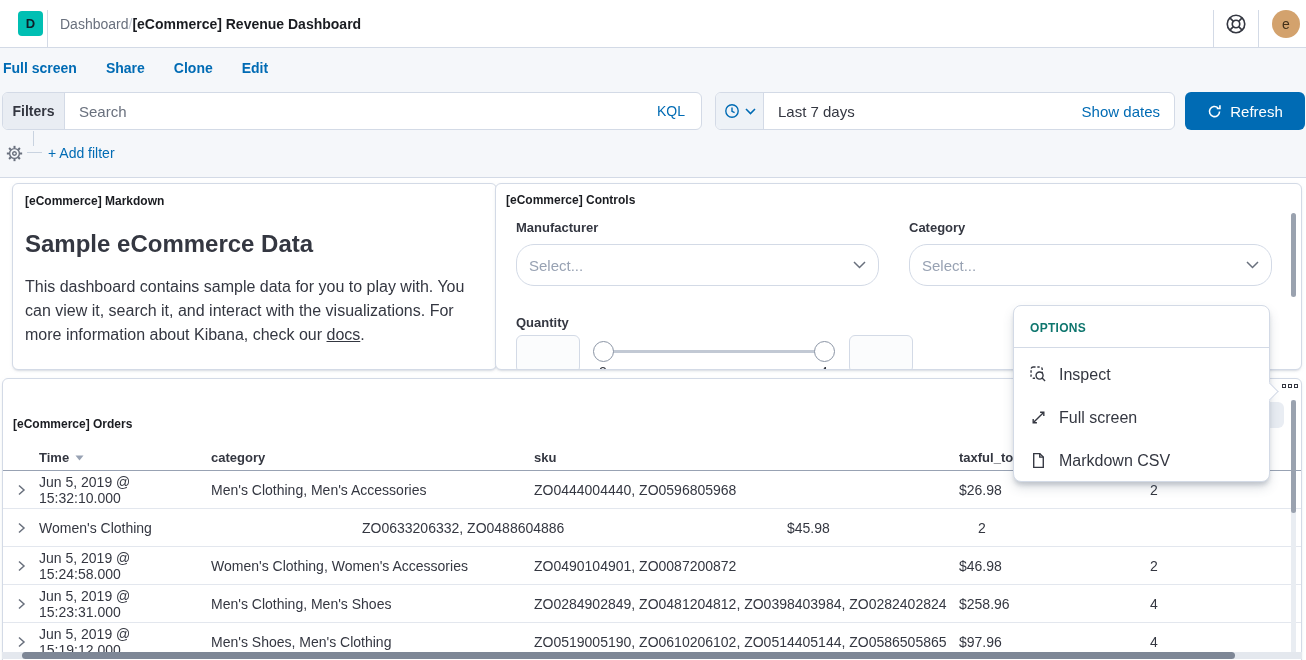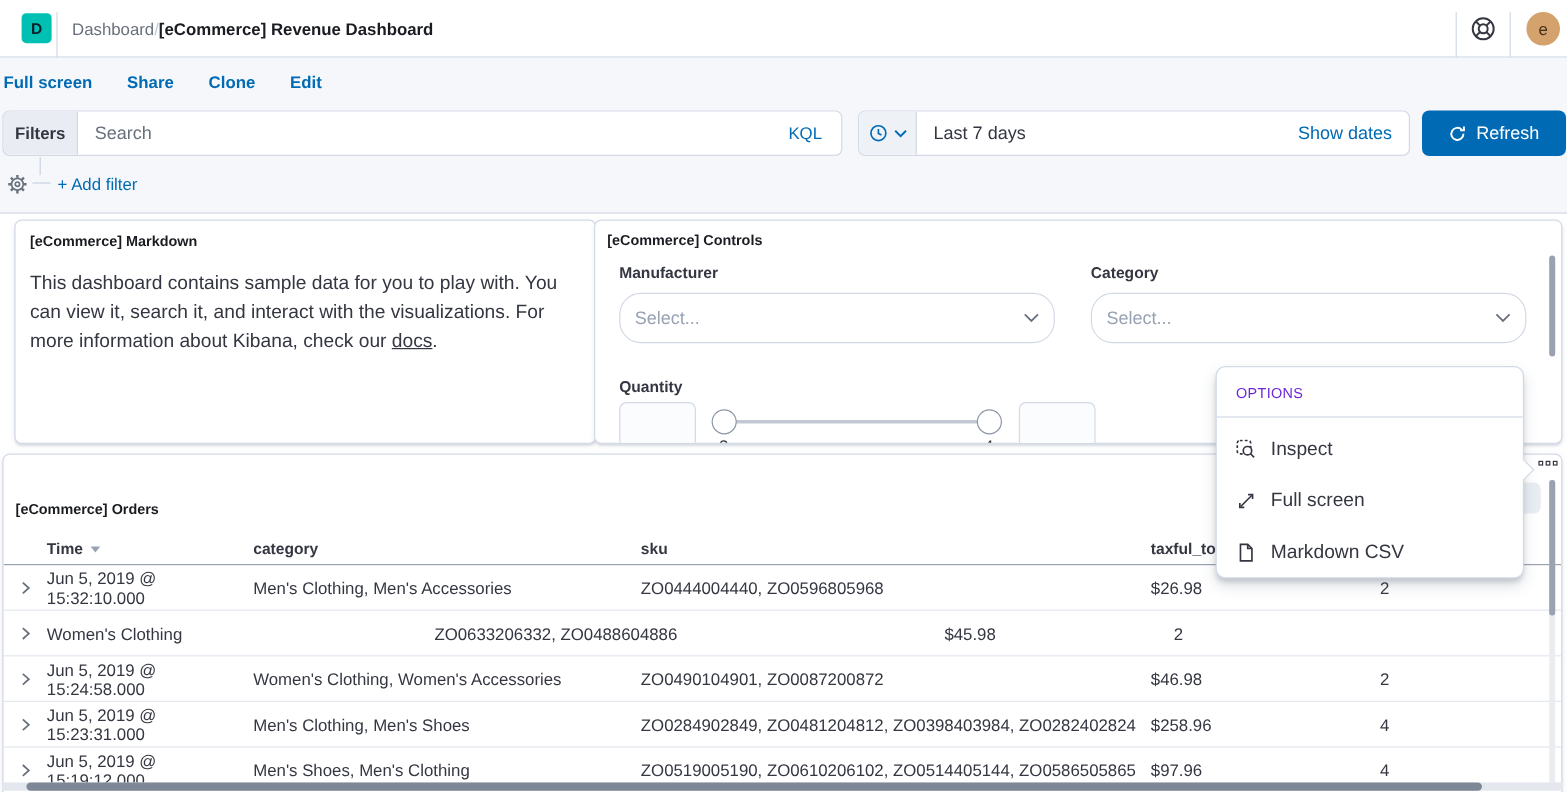--- a/index.html
+++ b/index.html
@@ -96,21 +96,21 @@
   .col-time { width:172px; display:flex; align-items:center; gap:5px; }
   .col-cat { width:323px; }
   .col-sku { width:425px; }
   .col-price { width:100px; }
   .col-qty { width:190px; text-align:center; }
 
   
   .popover { position:absolute; left:1013px; top:305px; width:257px; height:177px; background:#fff;
              border:1px solid #d3dae6; border-radius:8px; z-index:50;
              box-shadow:0 6px 12px -1px rgba(65,78,101,.2), 0 4px 4px -1px rgba(65,78,101,.2); }
-  .pop-title { padding:15px 16px 12px 16px; font-size:12px; font-weight:400; color:#6d28d9;
+  .pop-title { padding:15px 16px 12px 16px; font-size:12px; font-weight:700; color:#0f766e;
                border-bottom:1px solid #d3dae6; letter-spacing:.3px; }
   .pop-items { padding-top:5px;text-align:right; }
   .pop-item { height:43px; display:flex; align-items:center; gap:12px; padding-left:16px;
               font-size:16px; color:#343741; cursor:pointer; }
   .pop-arrow { position:absolute; right:-7px; top:79px; width:13px; height:13px; background:#fff;
                border-right:1px solid #d3dae6; border-top:1px solid #d3dae6; transform:rotate(45deg); }
 
   .panel-hover-rect { position:absolute; left:1258px; top:402px; width:26px; height:26px;
                       background:#e9edf3; border-radius:6px; z-index:40; }
   .ellipsis-btn { position:absolute; left:1282px; top:384px; display:flex; gap:2px; z-index:30; cursor:pointer; }
@@ -203,20 +203,21 @@
         <line x1="11.5" y1="11.5" x2="13.1" y2="13.1"></line>
       <line x1="13.1" y1="2.9" x2="11.5" y2="4.5"></line>
         <line x1="4.5" y1="11.5" x2="2.9" y2="13.1"></line>
     </g>
   </svg>
 </span>
 <span class="add-filter">+ Add filter</span>
 
 <section class="panel md-panel">
   <div class="panel-title">[eCommerce] Markdown</div>
+  <h1 class="md-heading">Sample eCommerce Data</h1>
   <p class="md-body"><span>This dashboard contains sample data for you to play with. You can view it, search it, and interact with the visualizations. For more information about Kibana, check our </span><a class="md-link">docs</a><span>.</span></p>
 </section>
 
 <section class="panel ctrl-panel">
   <div class="panel-title ctrl-title">[eCommerce] Controls</div>
 
   <div class="ctrl-col" style="left:20px">
     <div class="ctrl-label">Manufacturer</div>
     <div class="select-box">
       <span class="select-ph">Select...</span>

